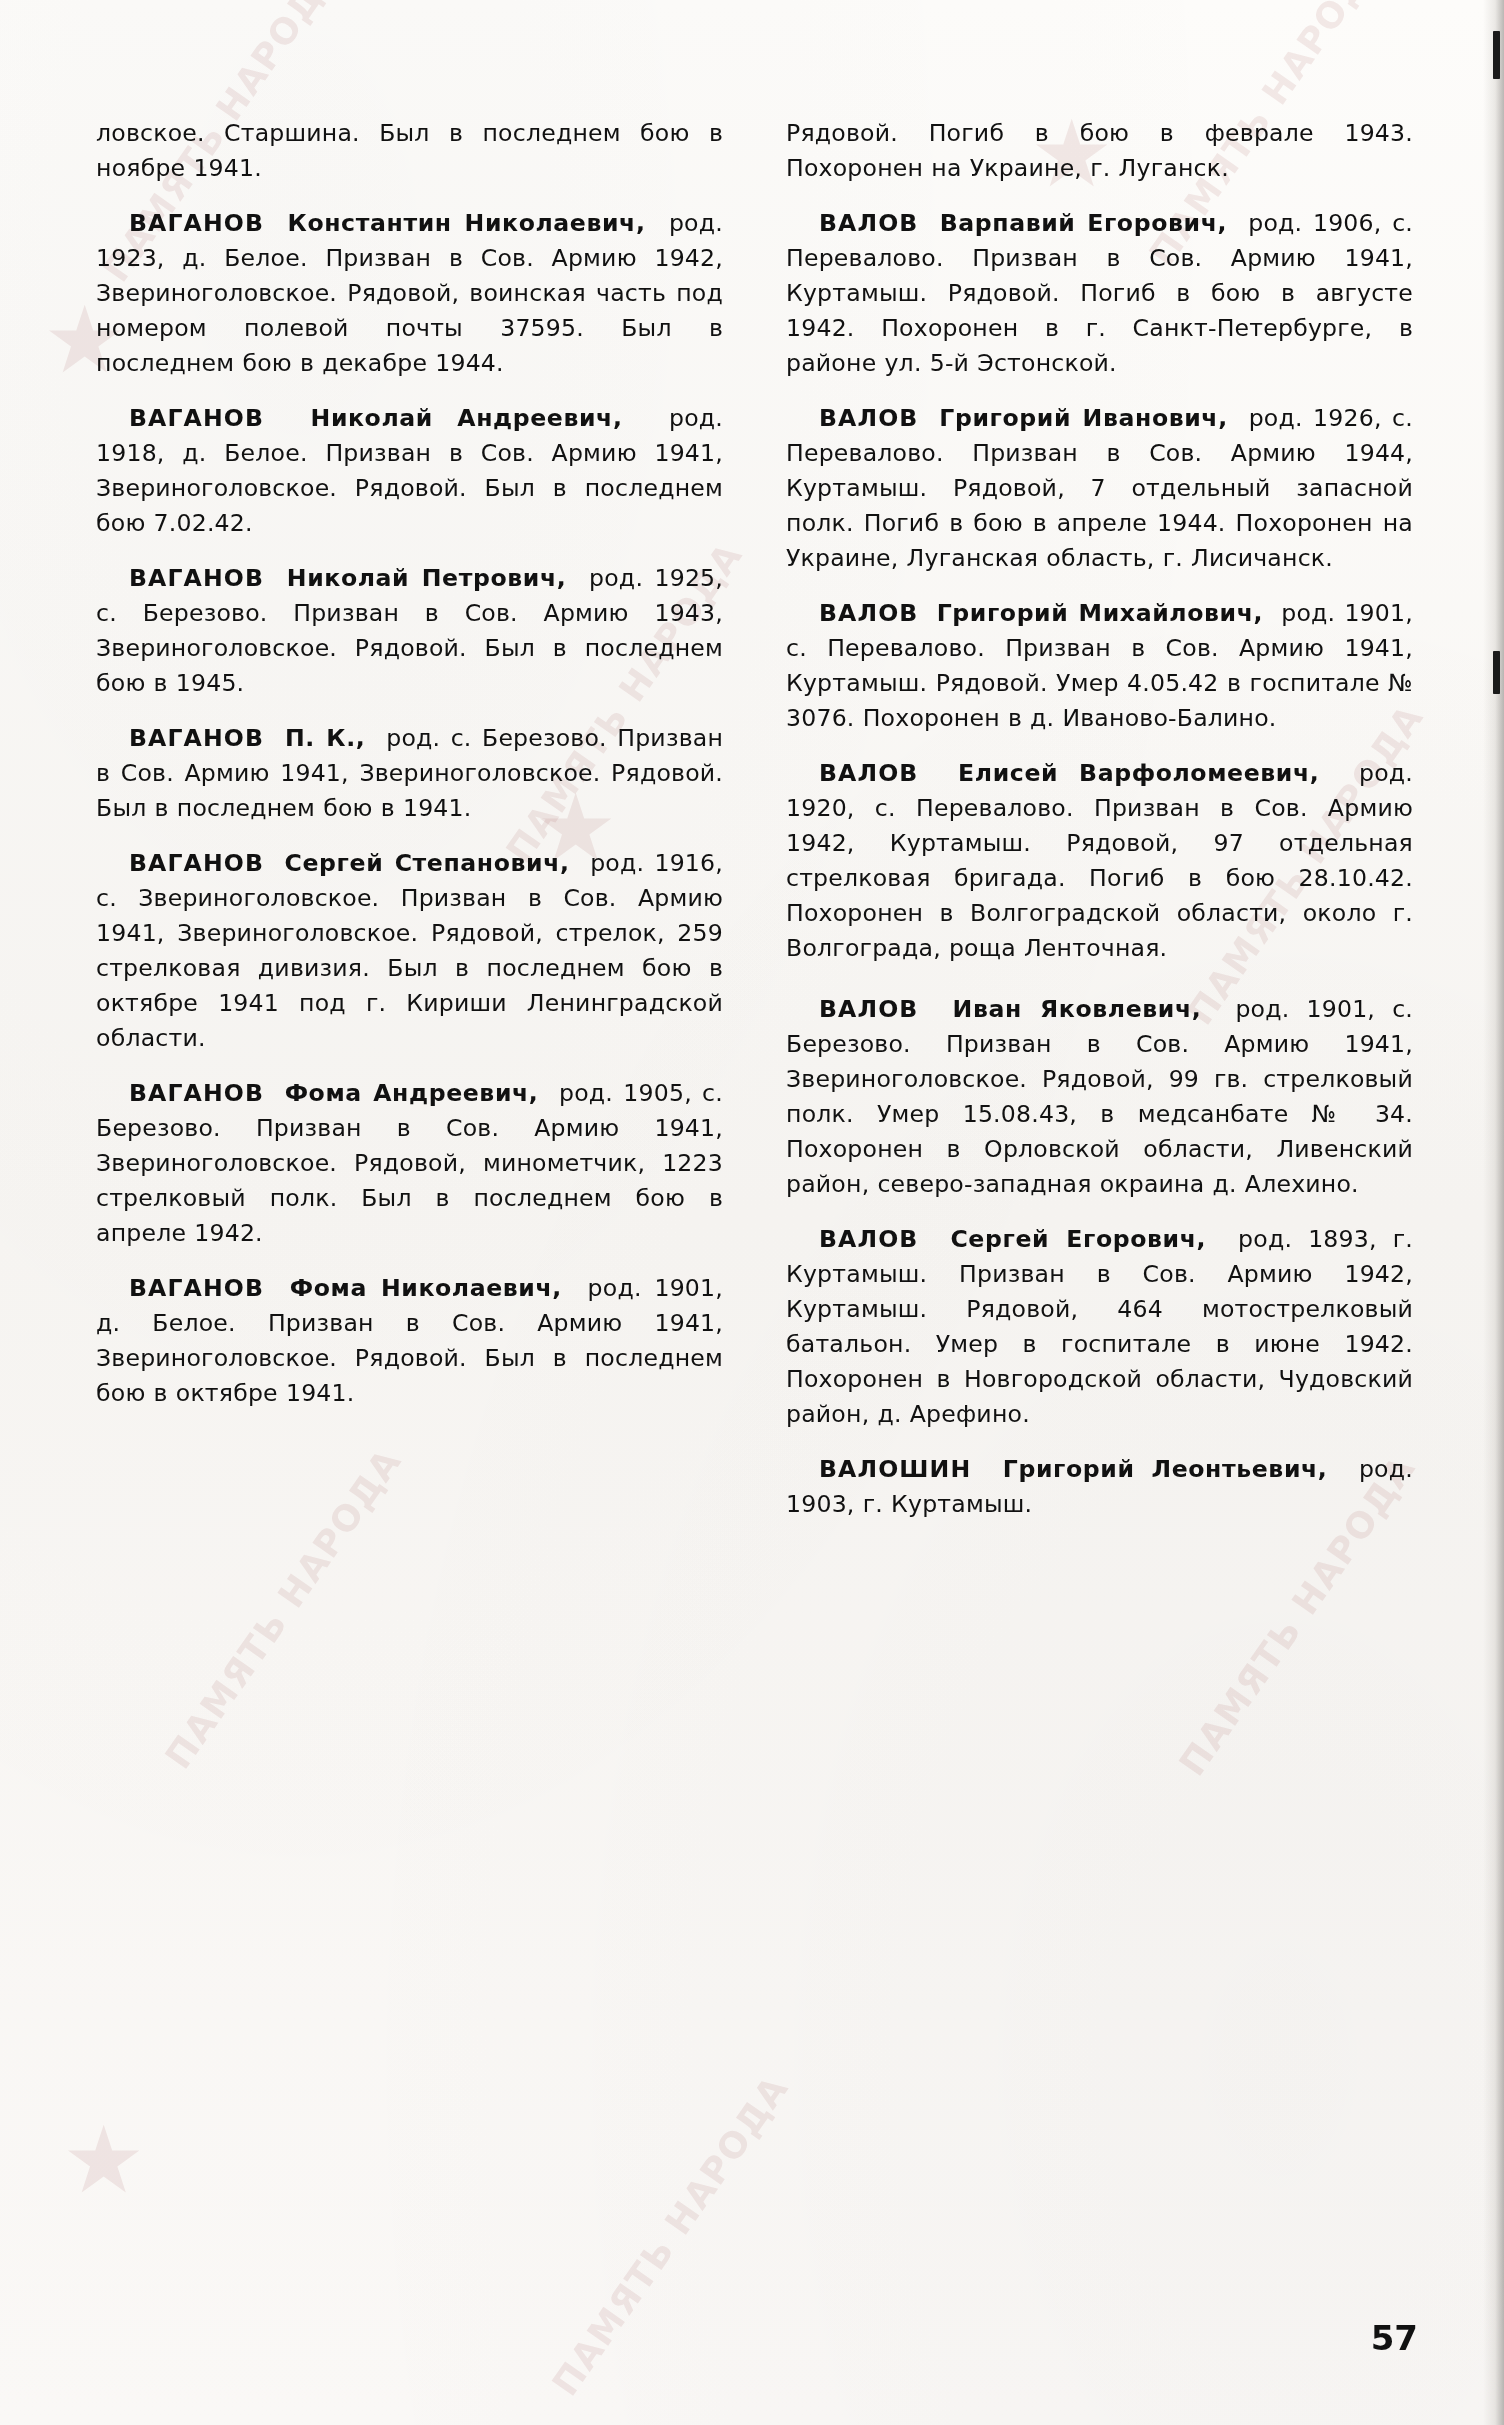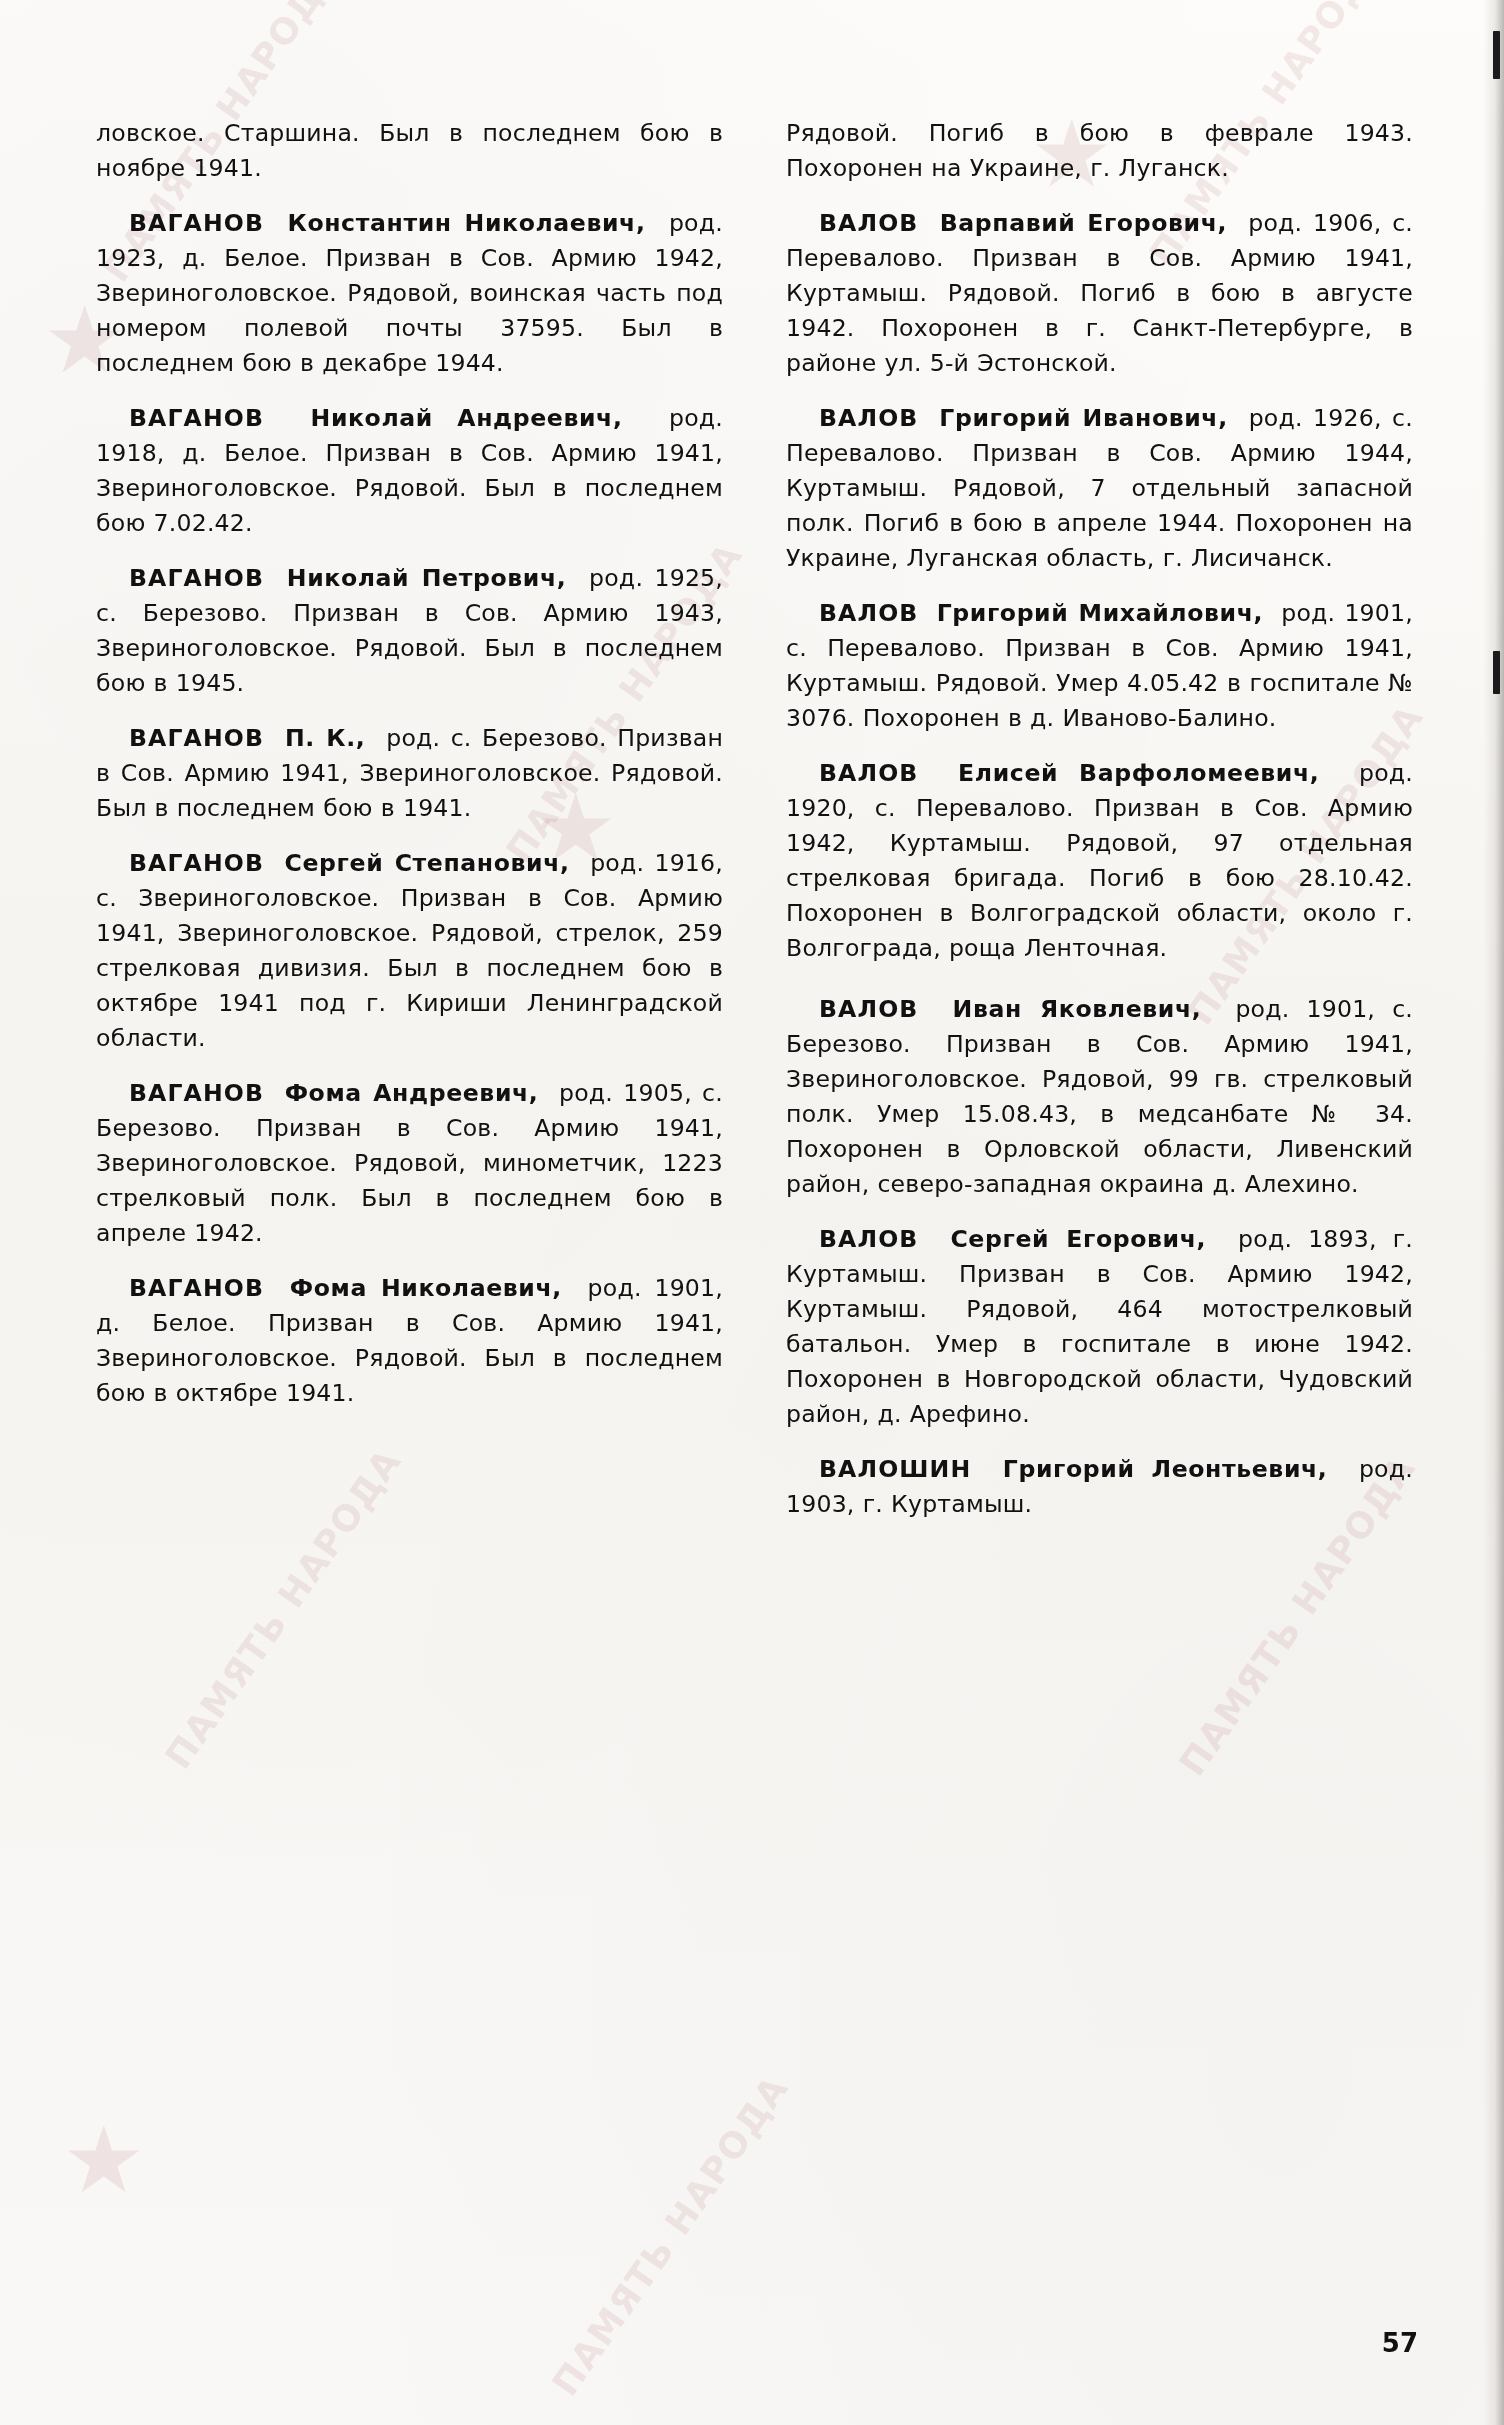--- a/index.html
+++ b/index.html
@@ -97,21 +97,21 @@
     letter-spacing: 0.6px;
   }
   .surname {
     font-weight: 700;
     letter-spacing: 1.1px;
   }
   .page-number {
     position: absolute;
     right: 87px;
     bottom: 68px;
-    font-size: 26px;
+    font-size: 34px;
     font-weight: 700;
     color: #111;
     font-family: "DejaVu Sans", sans-serif;
   }
 </style>
 </head>
 <body>
 
 <div class="page">
   <div class="paper-tint"></div>

